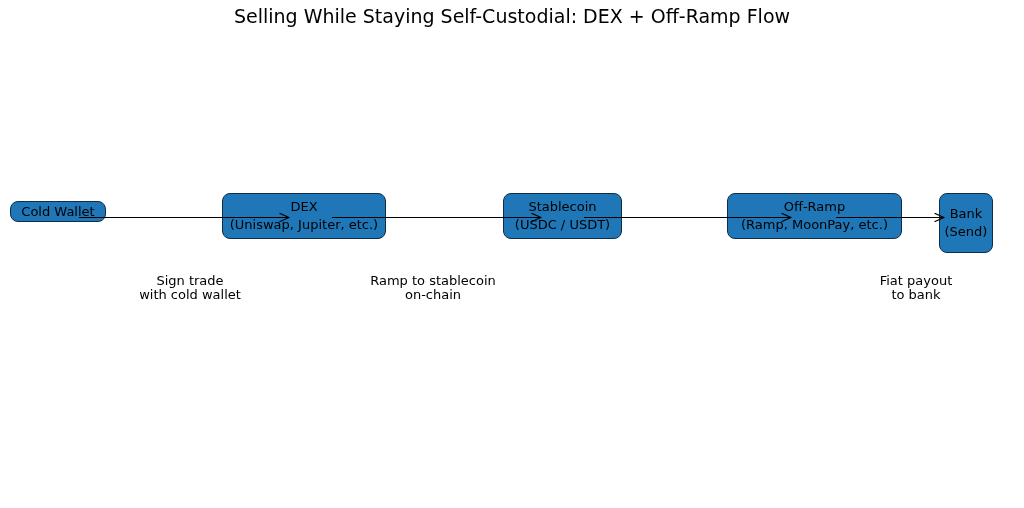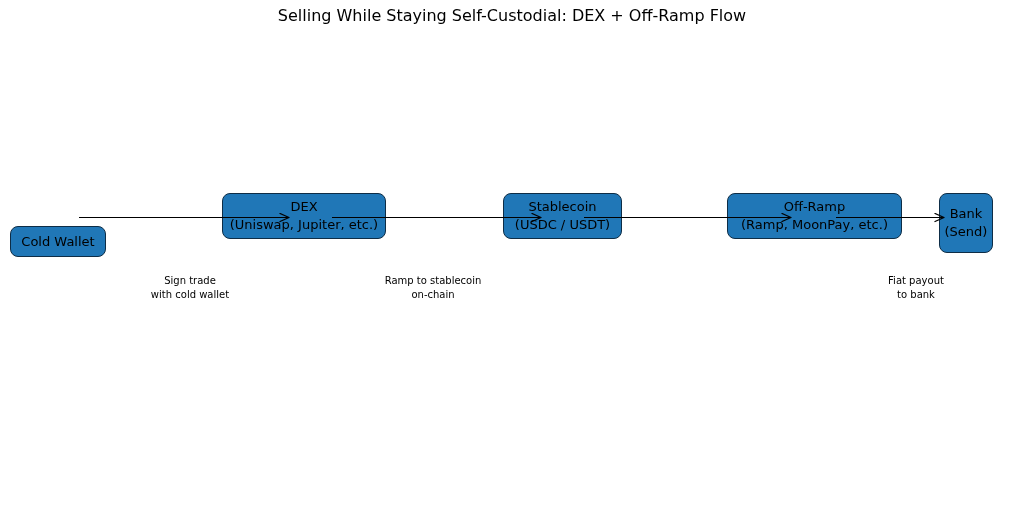--- a/index.html
+++ b/index.html
@@ -11,21 +11,21 @@
     font-family: "DejaVu Sans", "Liberation Sans", sans-serif;
     color: #000;
     overflow: hidden;
   }
   .title {
     position: absolute;
     top: 6px;
     left: 0;
     width: 1024px;
     text-align: center;
-    font-size: 16px;
+    font-size: 19px;
     line-height: 20px;
     color: #000;
   }
   .node {
     position: absolute;
     box-sizing: border-box;
     background: var(--node-fill, #2077b7);
     border: 1.7px solid var(--node-border, #0e2d46);
     border-radius: 8px;
     display: flex;
@@ -47,35 +47,35 @@
     top: 0;
     left: 0;
     z-index: 5;
     pointer-events: none;
   }
   .edge-label {
     position: absolute;
     top: 274px;
     transform: translateX(-50%);
     text-align: center;
-    font-size: 10px;
+    font-size: 13px;
     line-height: 14px;
     color: #000;
     white-space: nowrap;
     z-index: 2;
   }
 </style>
 </head>
 <body>
 
 <div class="fig">
 
   <div class="title">Selling While Staying Self-Custodial: DEX + Off-Ramp Flow</div>
 
-  <div class="node" style="left:10px; top:201px; width:96px; height:31px;margin-top:25px;">
+  <div class="node" style="left:10px; top:201px; width:96px; height:21px;">
     <span class="nl">Cold Wallet</span>
 
   </div>
 
   <div class="node" style="left:222px; top:193px; width:164px; height:46px;">
     <span class="nl">DEX</span>
     <span class="nl">(Uniswap, Jupiter, etc.)</span>
   </div>
 
   <div class="node" style="left:503px; top:193px; width:119px; height:46px;">

